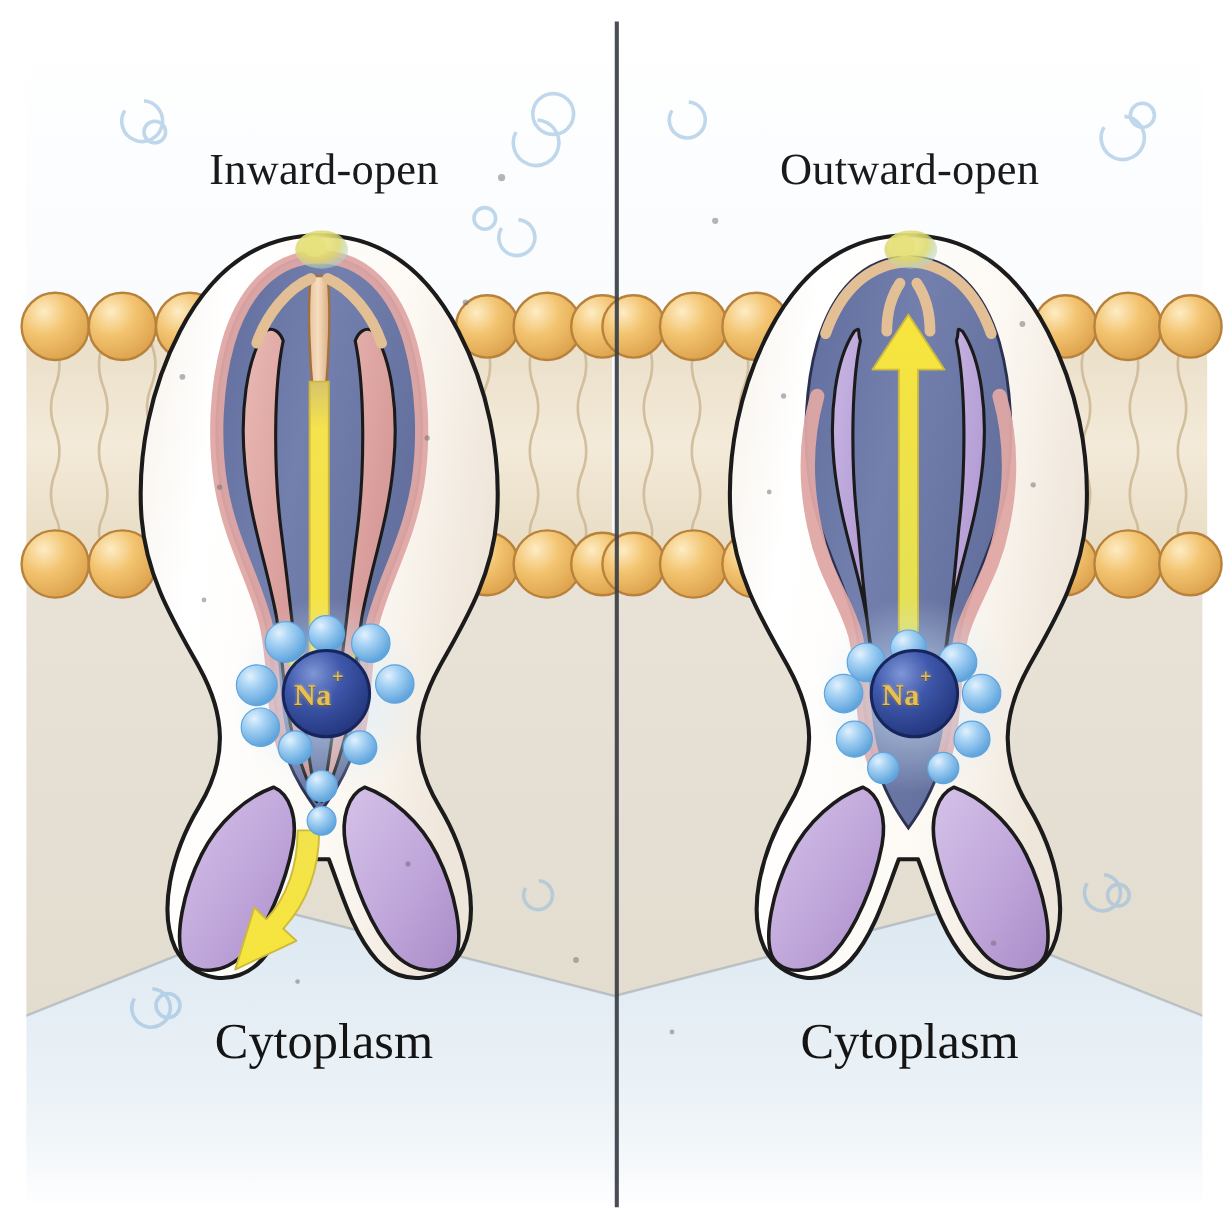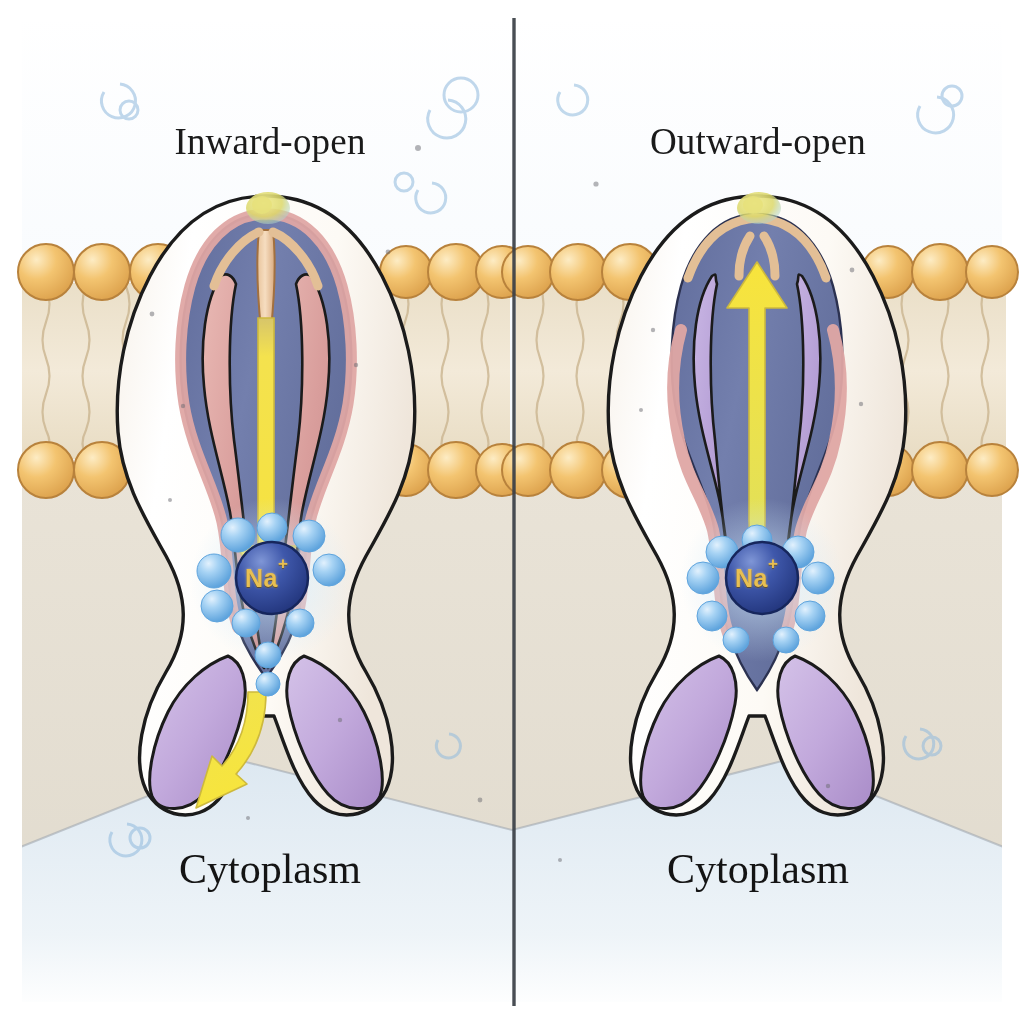--- a/index.html
+++ b/index.html
@@ -15,21 +15,21 @@
       font-size:37px;color:#1a1a1a;letter-spacing:.2px;
       white-space:nowrap;text-align:center;
   }
   .cyto-label{
       position:absolute;
       font-family:"Liberation Serif","DejaVu Serif",serif;
       font-size:42px;color:#141414;white-space:nowrap;text-align:center;
   }
   .ion-label{
       position:absolute;
-      font-family:Liberation Sans, sans-serif;
+      font-family:Liberation Serif, serif;
       font-size:25px;font-weight:700;
       color:#e8bf52;white-space:nowrap;
       text-shadow:0 1px 1px rgba(90,60,0,.75), 0 0 3px rgba(255,225,140,.6);
       letter-spacing:.5px;
   }
   .ion-label sup{font-size:17px;top:-.55em;position:relative;}
 </style>
 </head>
 <body>
 

